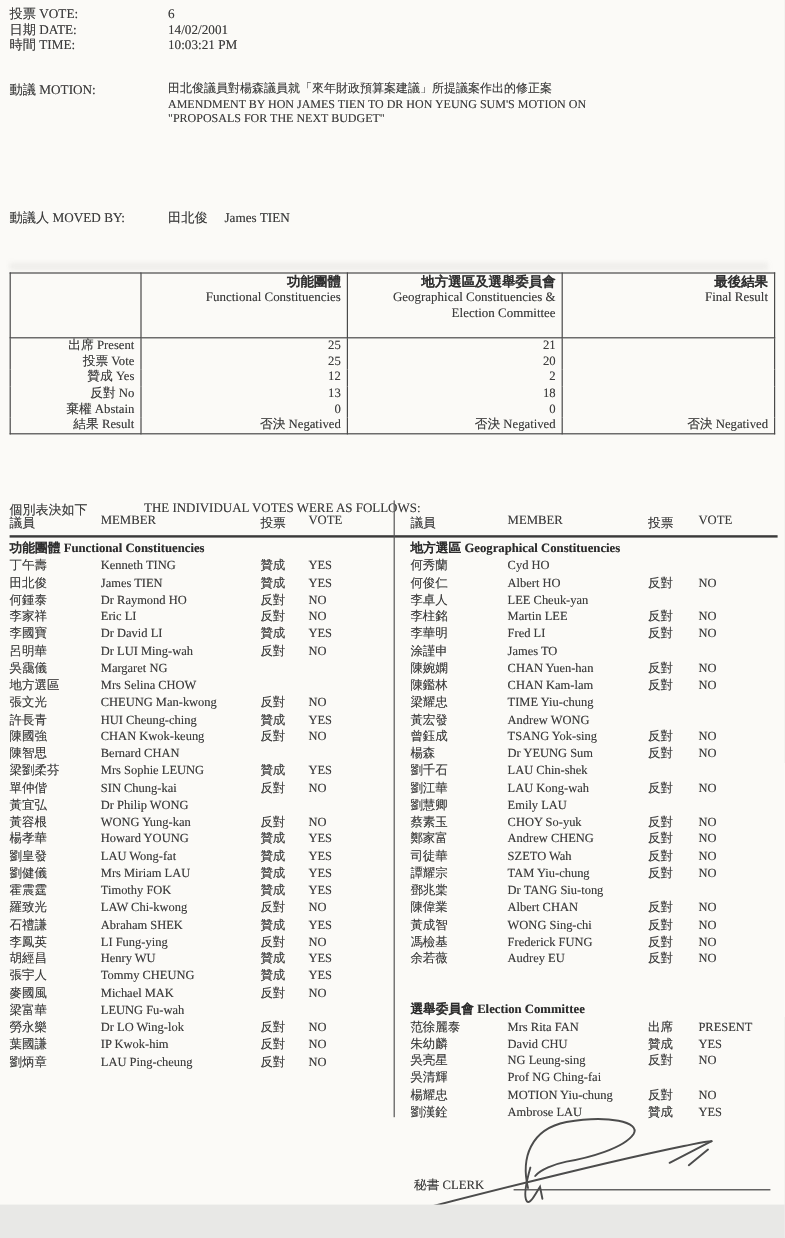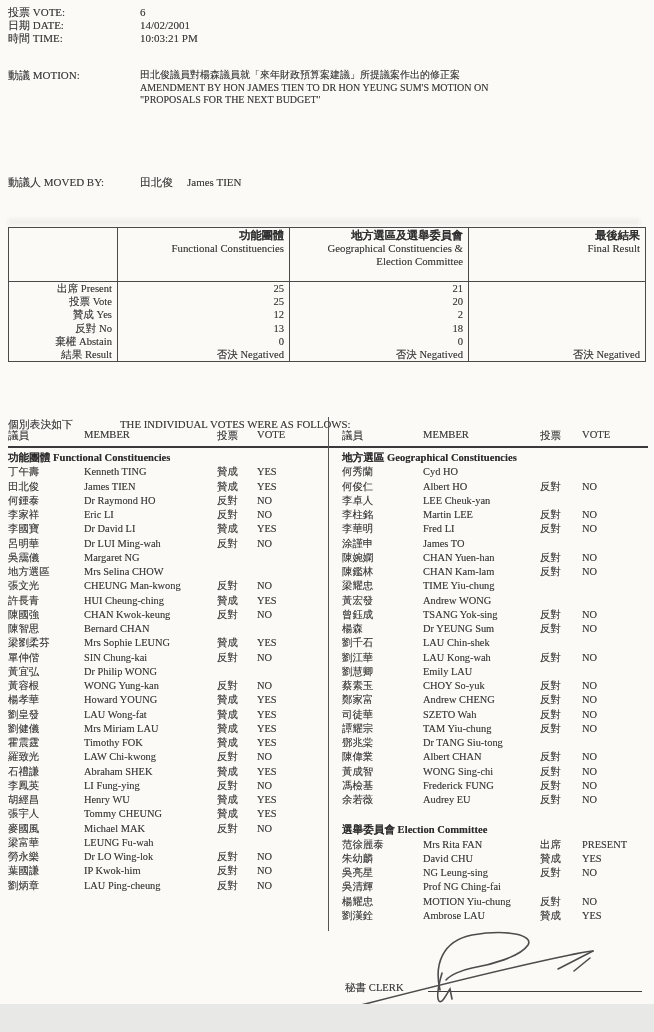--- a/index.html
+++ b/index.html
@@ -47,21 +47,21 @@
   .thickrule{position:absolute;left:8px;top:446px;width:640px;height:2.4px;background:#3a3a3a;}
   .vdivider{position:absolute;left:328px;top:417px;width:1.2px;height:514px;background:#555;}
   
   .mcol{position:absolute;top:451px;font-size:10.4px;}
   .mleft{left:8px;width:318px;}
   .mright{left:342px;width:306px;}
   .mtitle{font-weight:bold;color:#2c2c2c;height:14.25px;line-height:14.25px;white-space:nowrap;font-size:10.6px;}
   .mrow{display:grid;height:14.25px;line-height:14.25px;white-space:nowrap;}
   .mleft .mrow{grid-template-columns:76px 133px 40px auto;}
   .mright .mrow{grid-template-columns:81px 117px 42px auto;}
-  .msection + .msection{margin-top:16px;}
+  .msection + .msection{margin-top:28px;}
   
   .clerk{position:absolute;left:345px;top:981px;font-size:10.6px;white-space:nowrap;}
   .sigline{position:absolute;left:428px;top:991px;width:214px;height:1.3px;background:#3f3f3f;}
   .sig{position:absolute;left:322px;top:925px;}
   .sig path{fill:none;stroke:#4c4c4c;stroke-width:1.6;stroke-linecap:round;}
   
   .smudge{position:absolute;background:rgba(125,125,125,.10);filter:blur(2px);}
 </style>
 </head>
 <body>

